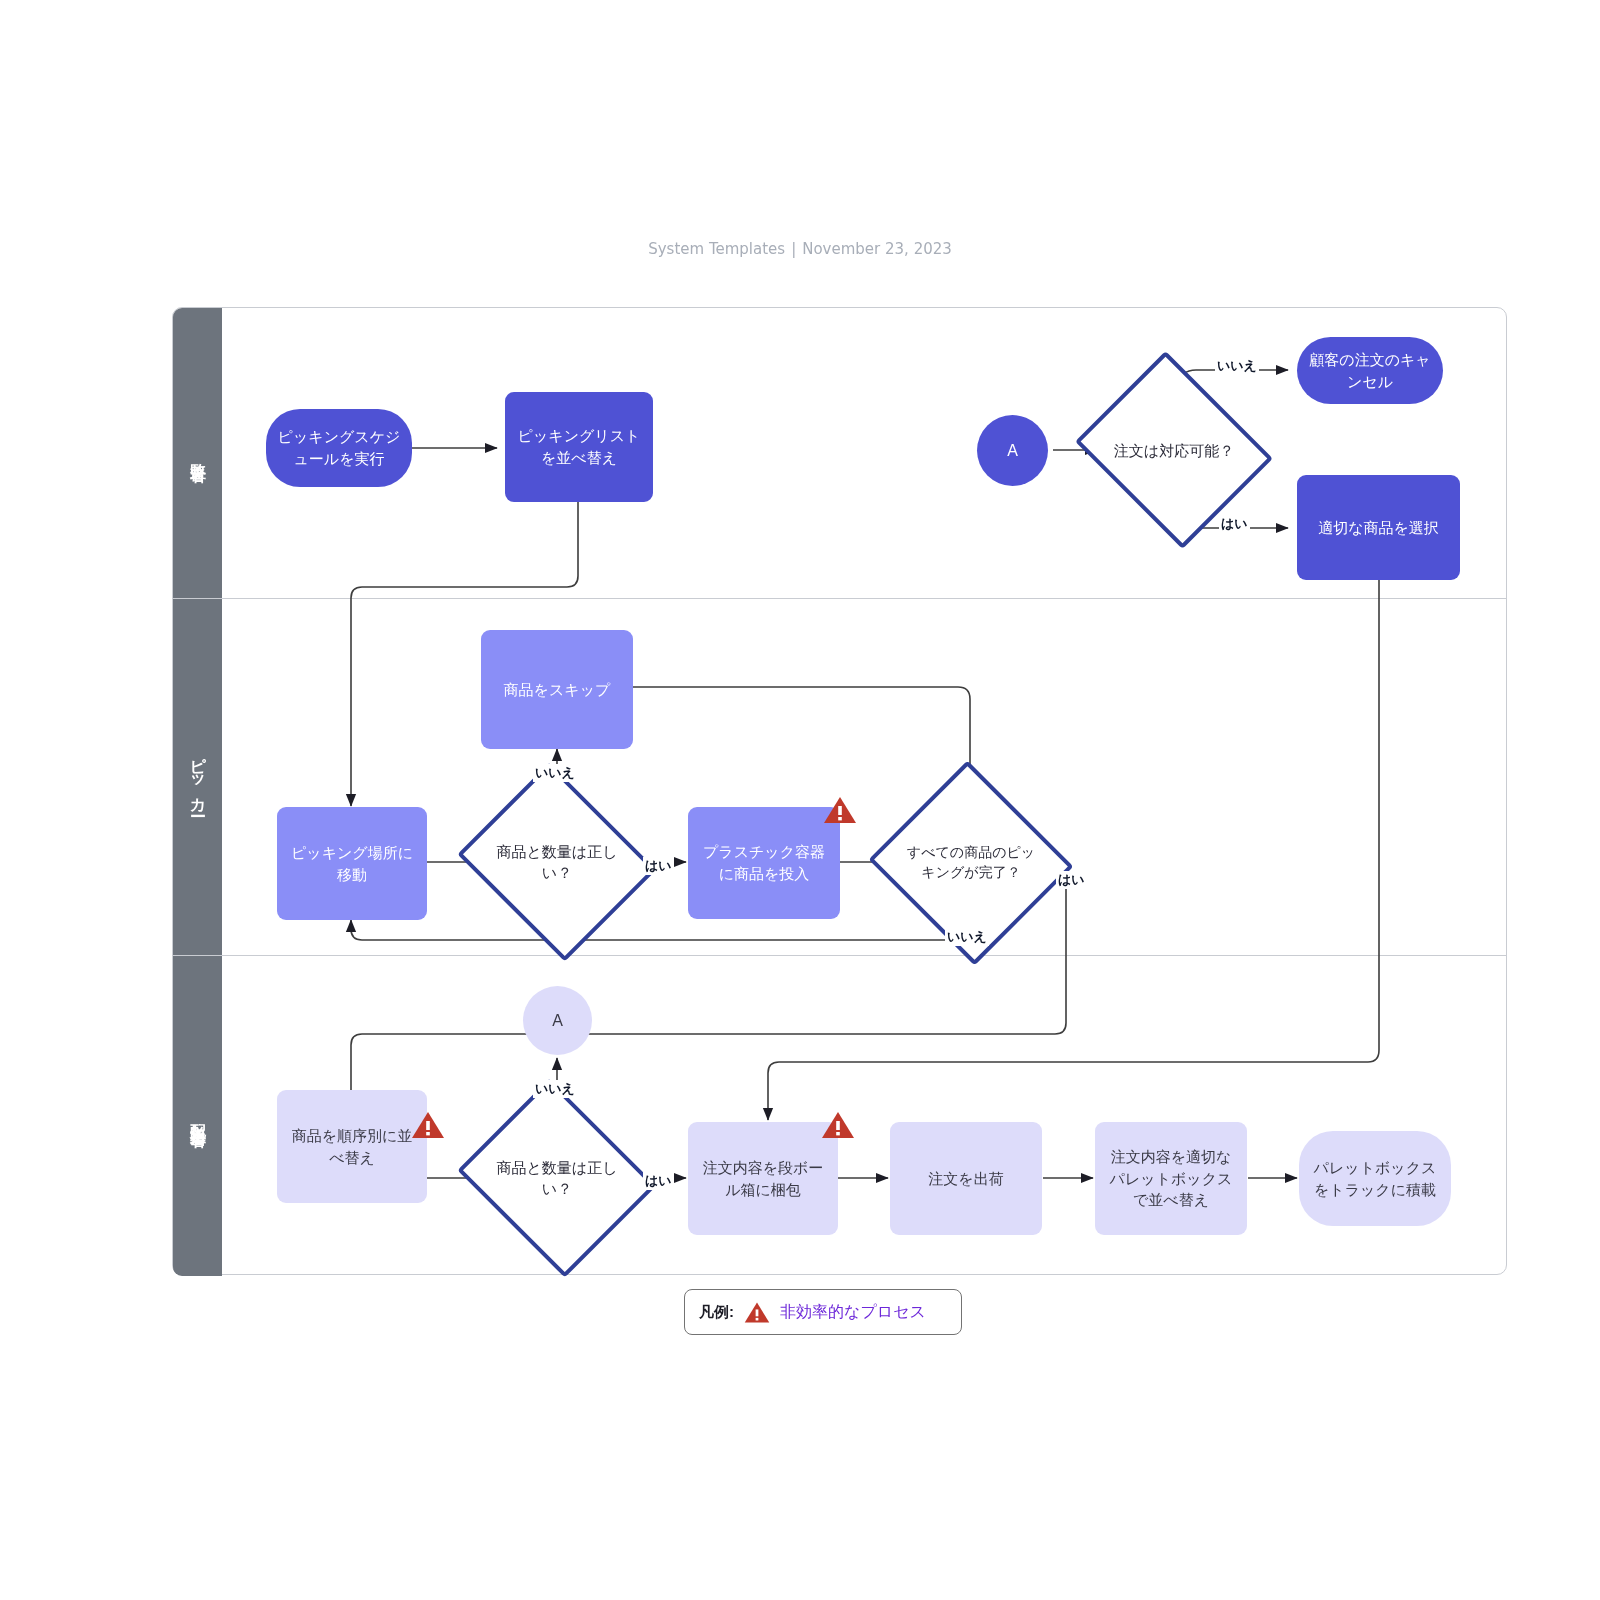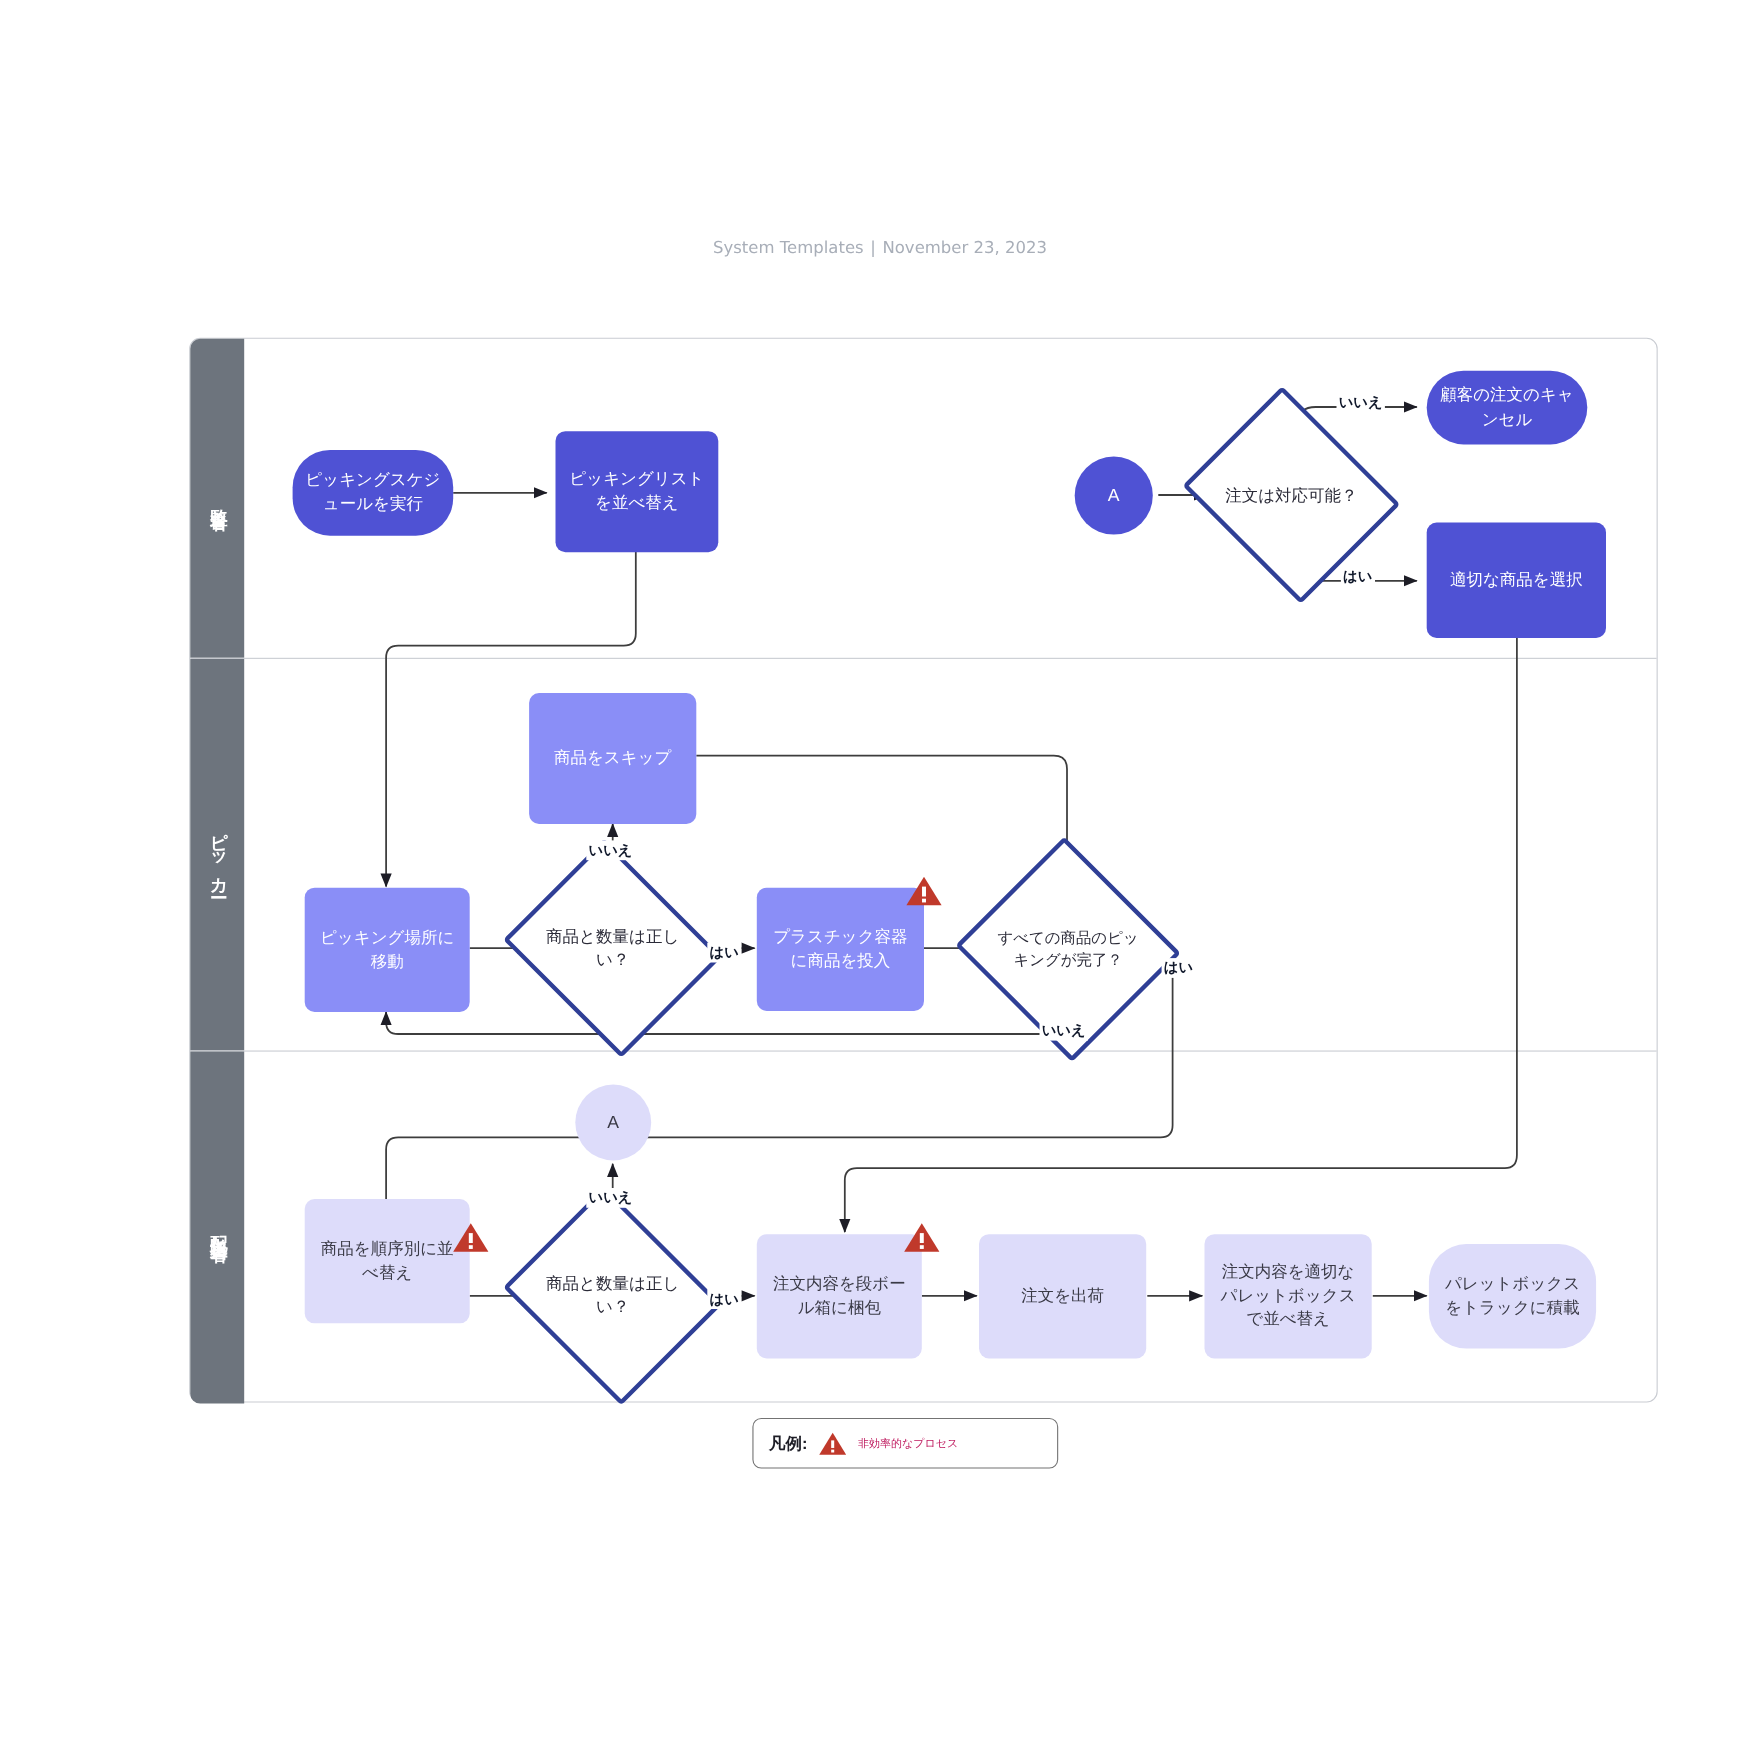--- a/index.html
+++ b/index.html
@@ -26,21 +26,21 @@
     font-size: 26px;
     font-weight: bold;
     color: #a8aeb8;
     letter-spacing: 1px;
     padding-bottom: 10px;
     display: inline-block;
     border-bottom: 1px solid #d3d7de;
     min-width: 520px;
   }
   #subtitle {
-    margin-top: 4px;
+    margin-top: 28px;
     font-size: 15px;
     color: #a8aeb8;
     font-family: "DejaVu Sans", sans-serif;
   }
   #subtitle .sep { margin: 0 6px; }
 
   
   #frame {
     position: absolute;
     left: 172px; top: 307px;
@@ -170,21 +170,21 @@
     border: 1px solid #737373;
     border-radius: 8px;
     background: #ffffff;
     display: flex;
     align-items: center;
     gap: 10px;
     padding: 0 14px;
     box-sizing: border-box;
   }
   #legend .lg-title { font-size: 15px; font-weight: bold; color: #1d1d26; }
-  #legend .lg-text { font-size: 10px; color: #be185d; }
+  #legend .lg-text { font-size: 16px; color: #6d28d9; }
 </style>
 </head>
 <body>
 
 <div id="header">
   <div id="subtitle">
     <span>System Templates</span><span class="sep">|</span><span>November 23, 2023</span>
   </div>
 </div>
 

